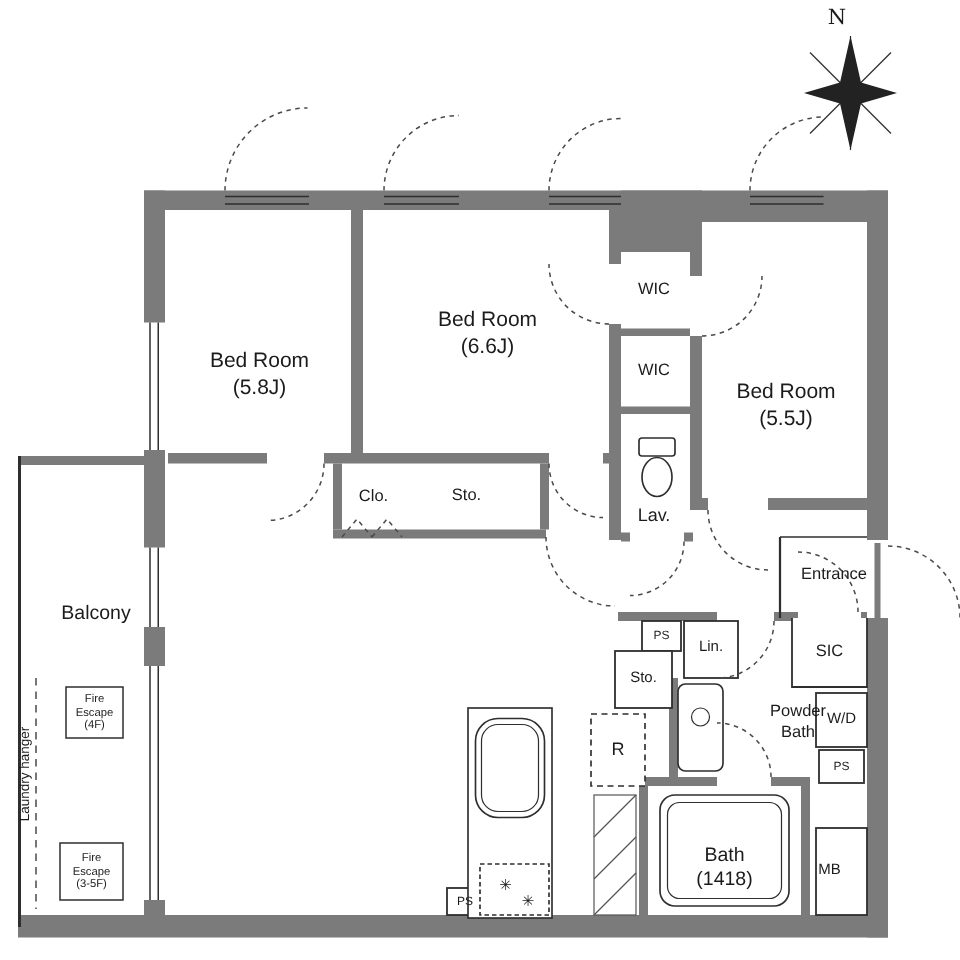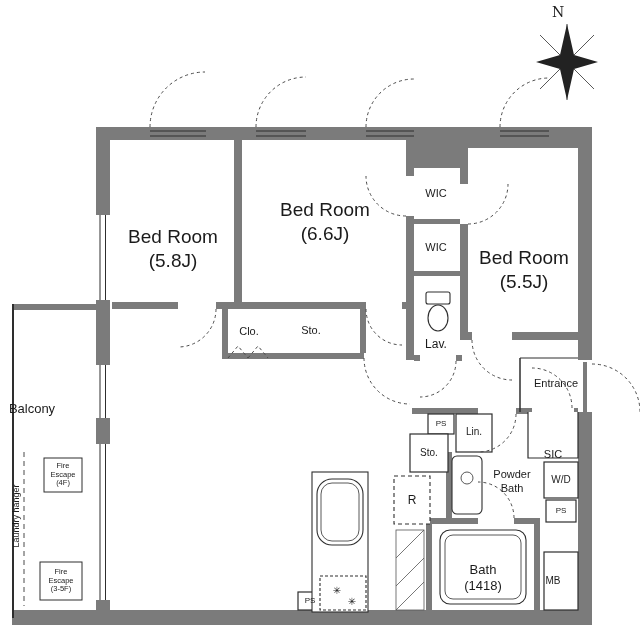--- a/index.html
+++ b/index.html
@@ -5,21 +5,21 @@
   html,body{margin:0;padding:0;background:#fff;}
   .plan{
     position:relative;width:640px;height:640px;background:#ffffff;
     font-family:"Liberation Sans",sans-serif;color:#1b1b1b;overflow:hidden;
   }
   .plan svg{position:absolute;left:0;top:0;}
   .lbl{
     position:absolute;transform:translate(-50%,-50%);
     text-align:center;white-space:nowrap;line-height:1.25;color:#1b1b1b;
   }
-  .s14{font-size:19px;}
+  .s14{font-size:14px;}
   .s13{font-size:13px;}
   .s12{font-size:12px;}
   .s11{font-size:11px;}
   .s10{font-size:10px;text-align:right;}
   .s9{font-size:9px;}
   .s8{font-size:8px;}
   .s7{font-size:7.5px;line-height:1.15;}
   .vert{transform:translate(-50%,-50%) rotate(-90deg);}
   .compass-n{font-family:"DejaVu Serif",serif;font-size:14px;}
   .burner{position:absolute;transform:translate(-50%,-50%);font-size:10px;color:#222;}
@@ -214,25 +214,25 @@
 
   <div class="lbl s11" style="left:436px;top:194px;">WIC</div>
   <div class="lbl s11" style="left:436px;top:248px;">WIC</div>
   <div class="lbl s12" style="left:436px;top:344px;">Lav.</div>
   <div class="lbl s11" style="left:249px;top:332px;">Clo.</div>
   <div class="lbl s11" style="left:311px;top:331px;">Sto.</div>
 
   <div class="lbl s14" style="left:218px;top:477px;">
   </div>
 
-  <div class="lbl s13" style="left:32px;top:409px;">Balcony</div>
+  <div class="lbl s13" style="left:64px;top:409px;">Balcony</div>
   <div class="lbl s11" style="left:556px;top:384px;text-align:center;">Entrance</div>
-  <div class="lbl s11" style="left:553px;top:435px;margin-top:20px;">SIC</div>
-
-  <div class="lbl s11" style="left:512px;top:482px;">
+  <div class="lbl s11" style="left:553px;top:435px;">SIC</div>
+
+  <div class="lbl s11" style="left:532px;top:482px;">
     <div>Powder</div>
     <div>Bath</div>
   </div>
 
   <div class="lbl s13" style="left:483px;top:578px;">
     <div>Bath</div>
     <div>(1418)</div>
   </div>
 
   <div class="lbl s10" style="left:474px;top:432px;">Lin.</div>

